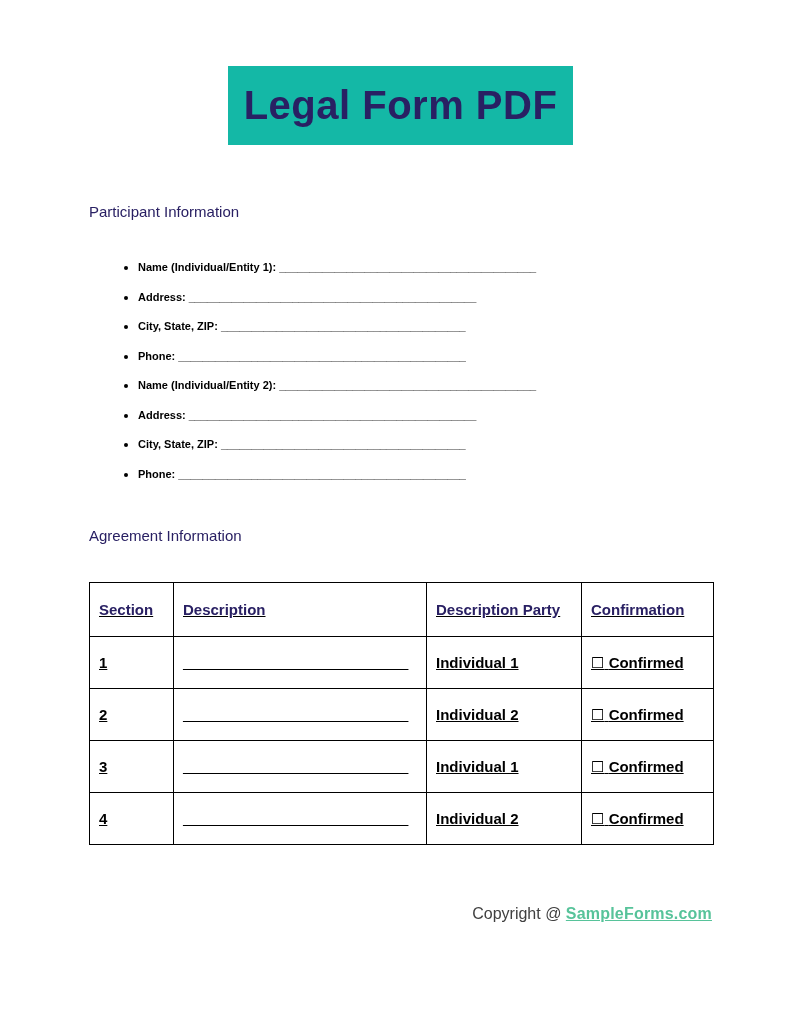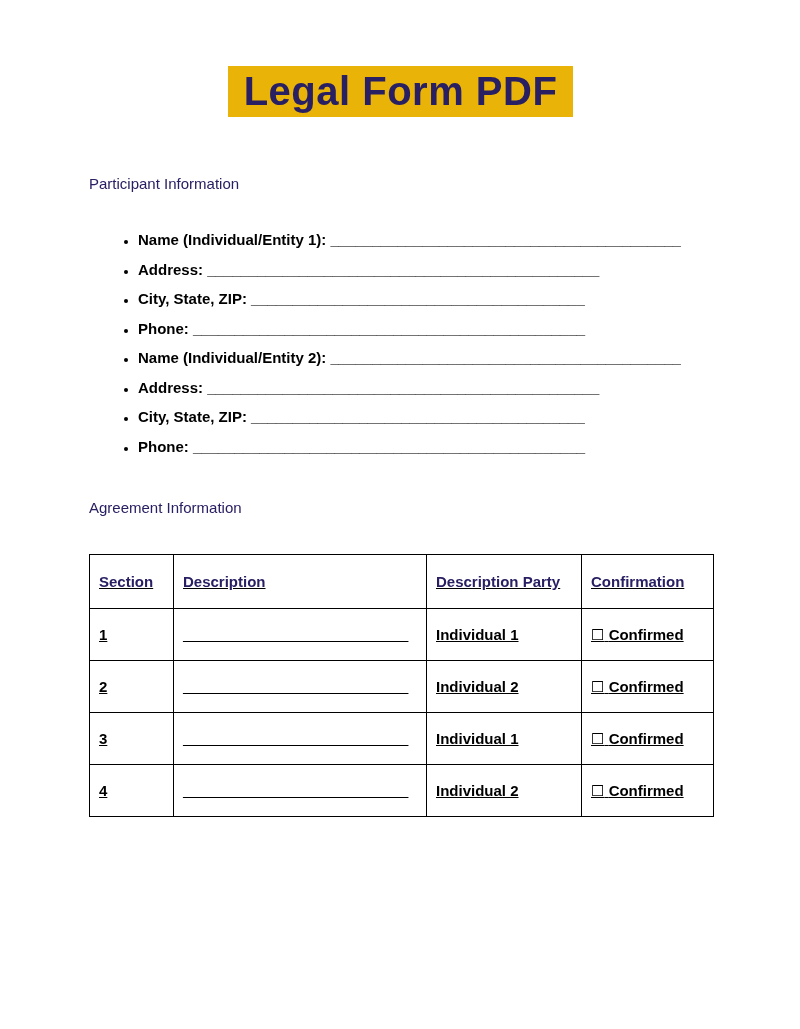--- a/index.html
+++ b/index.html
@@ -16,44 +16,44 @@
     height: 1029px;
     padding: 0 88px 0 89px;
   }
   
   .title-wrap {
     text-align: center;
     padding-top: 66px;
   }
   .doc-title {
     display: inline-block;
-    background: #eab308;
+    background: #14b8a6;
     color: #292063;
     font-size: 40px;
     font-weight: bold;
     line-height: 1.18;
-    padding: 2px 16px;
+    padding: 16px 16px;
     letter-spacing: 0.5px;
   }
   
   .section-heading {
     margin-top: 58px;
     font-size: 15px;
     font-weight: normal;
     color: #292063;
   }
   .section-heading.second { margin-top: 38px; }
   
   ul.field-list {
     margin-top: 33px;
     list-style: disc;
     padding-left: 49px;
   }
   ul.field-list li {
-    font-size: 15px;
+    font-size: 11px;
     font-weight: bold;
     line-height: 29.5px;
     white-space: nowrap;
   }
   ul.field-list li::marker { font-size: 12px; }
   
   table.provisions {
     margin-top: 38px;
     border-collapse: collapse;
     width: 624px;
@@ -159,14 +159,18 @@
       </tr>
       <tr>
         <td>4</td>
         <td>___________________________</td>
         <td>Individual 2</td>
         <td><span class="checkbox-glyph">☐</span> <span>Confirmed</span></td>
       </tr>
     </tbody>
   </table>
 
+  <div class="footer">
+    <span class="copy">Copyright @</span>
+    <a class="site-link" href="#">SampleForms.com</a>
+  </div>
 
 </div>
 
 </body></html>

